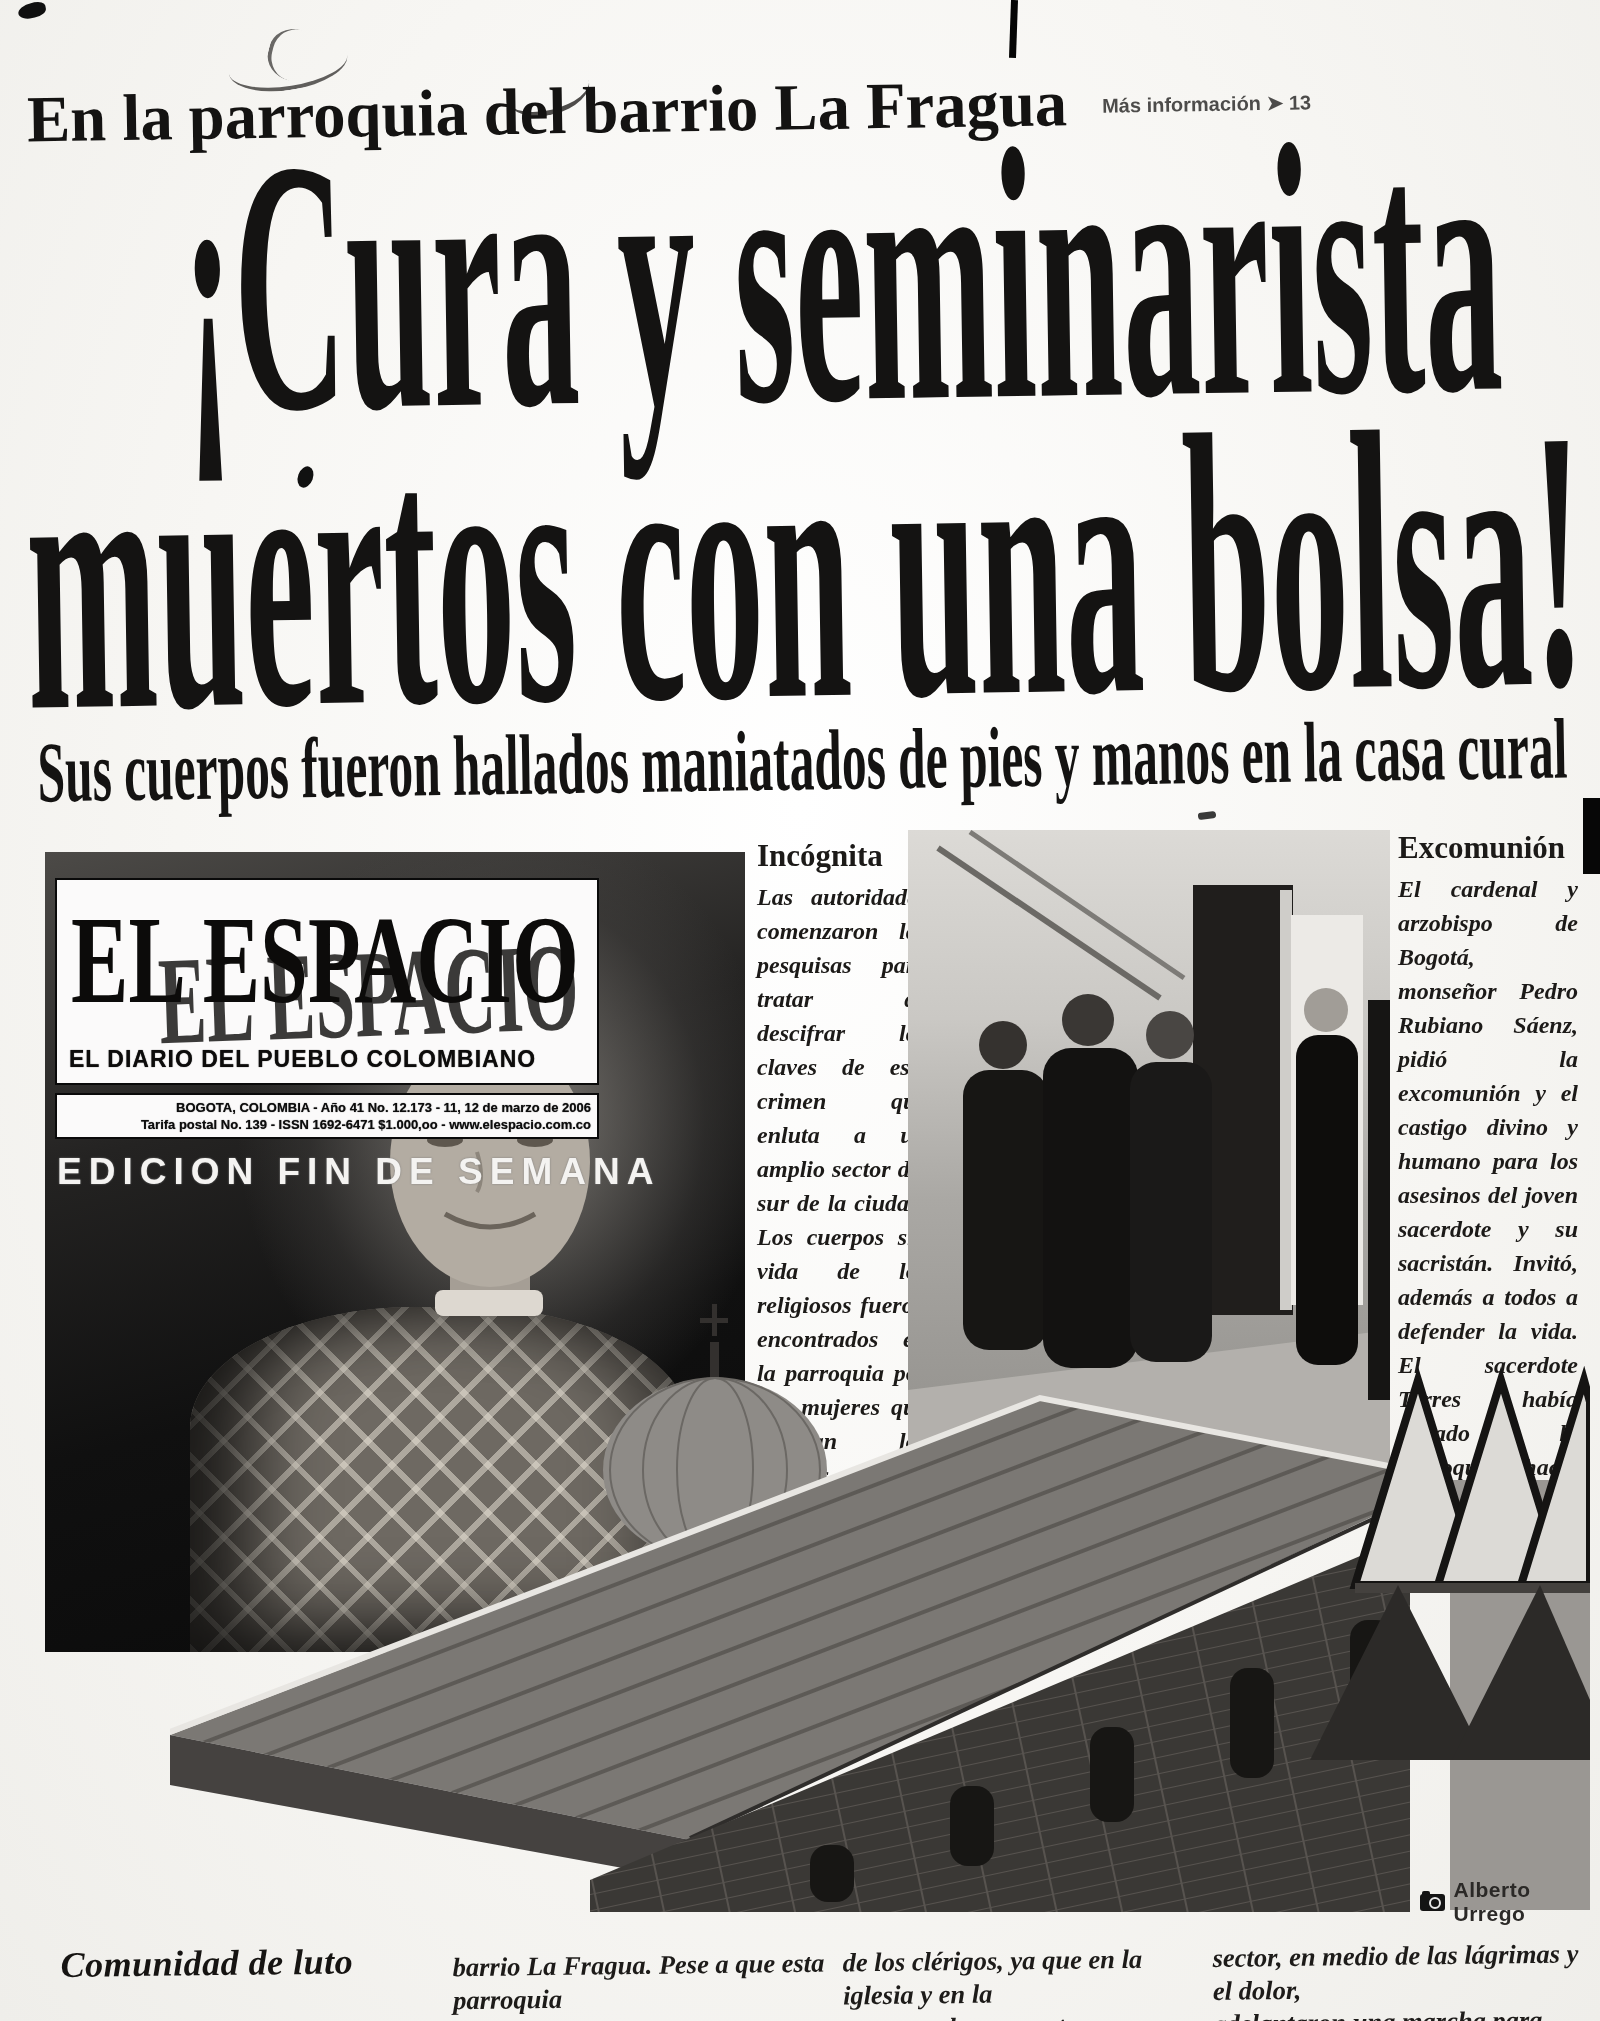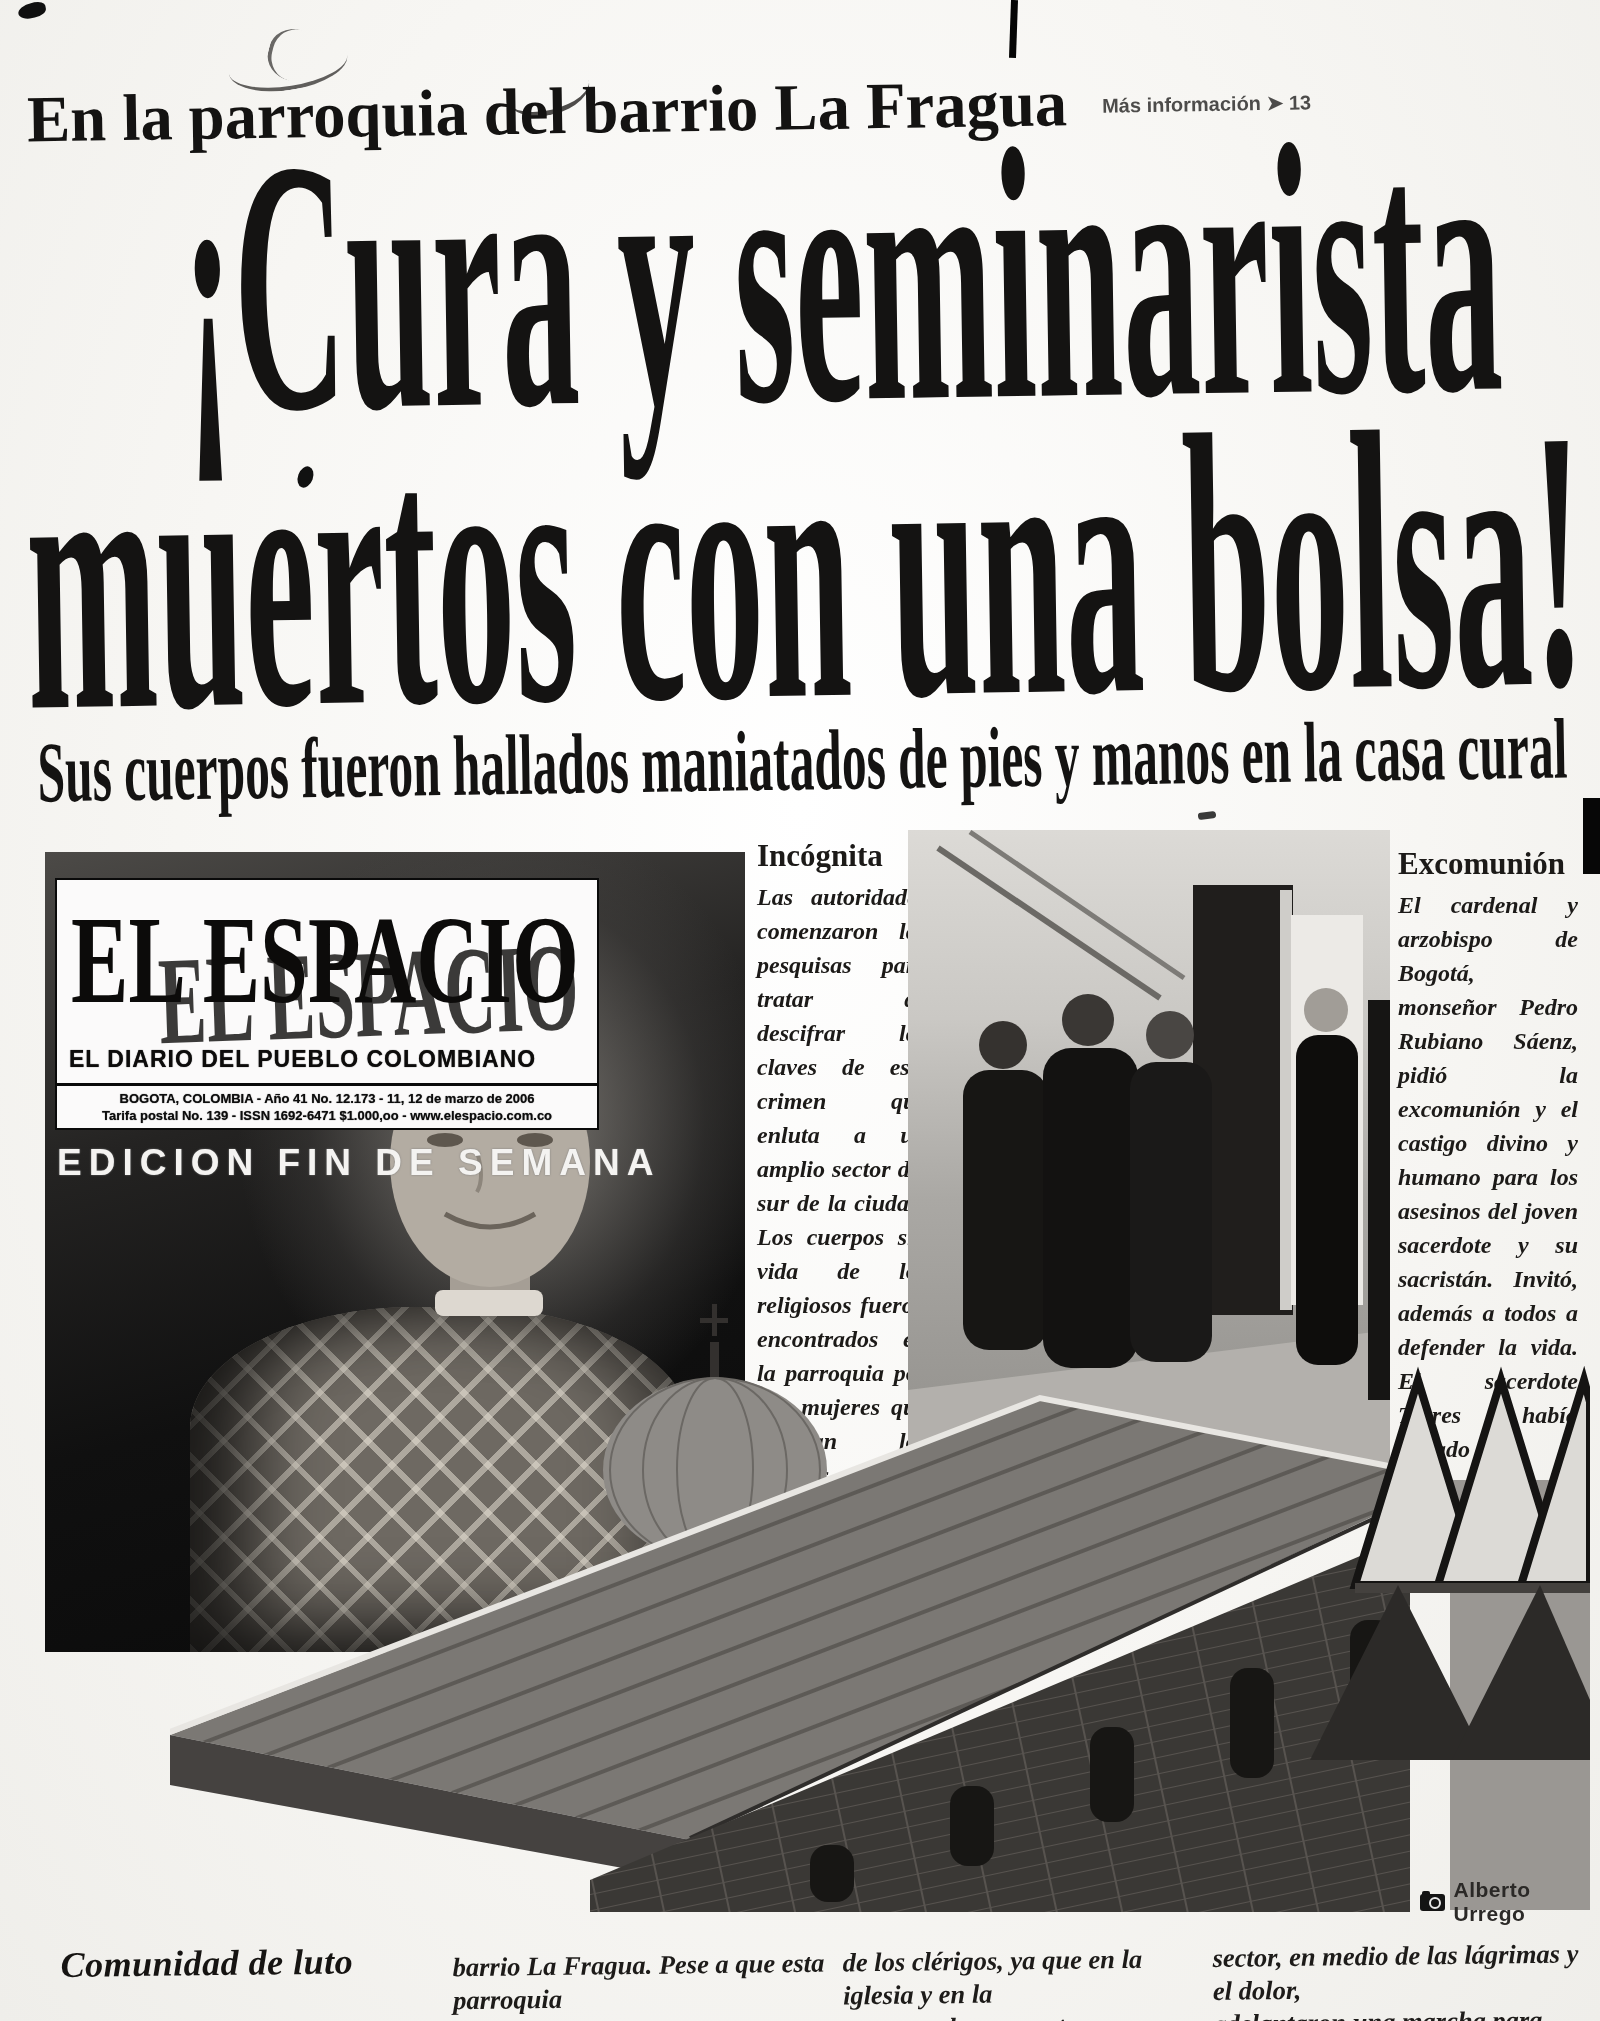--- a/index.html
+++ b/index.html
@@ -46,29 +46,29 @@
     border-radius:45% 45% 0 0 / 35% 35% 0 0;
     box-shadow:inset 60px -20px 80px rgba(0,0,0,.75), inset -40px 0 70px rgba(0,0,0,.5);}
   .priest-svg{left:0;top:0;width:700px;height:800px;}
 
   .masthead{left:12px;top:28px;width:540px;z-index:5;}
   .masthead .white-box{background:#fbfafa;padding:6px 10px 4px 10px;box-shadow:0 0 0 2px #0a0a0a;}
   .masthead-title-svg{width:516px;height:158px;display:block;}
   .t-mast{font-family:"Liberation Serif",serif;font-weight:bold;font-size:125px;fill:#0c0b0a;}
   .t-mast-ghost{opacity:.8;}
   .mast-tagline{font-family:"Liberation Sans",sans-serif;font-weight:bold;font-size:23px;letter-spacing:1px;color:#0d0c0b;text-align:left;padding:2px 0 6px 2px;text-shadow:0 0 1px #333;}
-  .mast-info{margin-top:3px;background:#fbfafa;box-shadow:0 0 0 2px #0a0a0a;padding:4px 6px;text-align:center;}
+  .mast-info{margin-top:12px;background:#fbfafa;box-shadow:0 0 0 2px #0a0a0a;padding:4px 6px;text-align:right;}
   .mast-info div{font-family:"Liberation Sans",sans-serif;font-weight:bold;font-size:13px;line-height:17px;color:#0d0d0d;text-shadow:0 0 1px #444;white-space:nowrap;}
   .mast-edition{margin-top:14px;font-family:"Liberation Sans",sans-serif;font-weight:bold;font-size:37px;letter-spacing:7px;color:#f4f3f1;text-shadow:0 0 2px #777;white-space:nowrap;}
 
   .side-col{color:#1c1a18;}
   .side-col .col-title{font-weight:bold;font-size:31px;margin:0 0 6px 0;}
   .side-col .col-body{font-style:italic;font-weight:bold;font-size:24px;line-height:34px;text-align:justify;margin:0;}
   .incognita{left:757px;top:8px;width:170px;}
-  .excomunion{left:1398px;top:16px;width:180px;}
+  .excomunion{left:1398px;top:0;width:180px;}
 
   .middle-photo{left:908px;top:0;width:482px;height:672px;
     background:linear-gradient(180deg,#dcdad6 0%,#cac8c4 28%,#aaa8a4 55%,#8e8c88 100%);
     overflow:hidden;}
   .crowd-svg{left:0;top:0;width:482px;height:672px;}
 
   .church-svg{left:170px;top:450px;width:1420px;height:632px;z-index:6;}
 
   .credit{left:1420px;top:1048px;z-index:7;display:flex;align-items:center;gap:8px;}
   .camera-icon{width:27px;height:17px;background:#141414;border-radius:3px;position:relative;}

